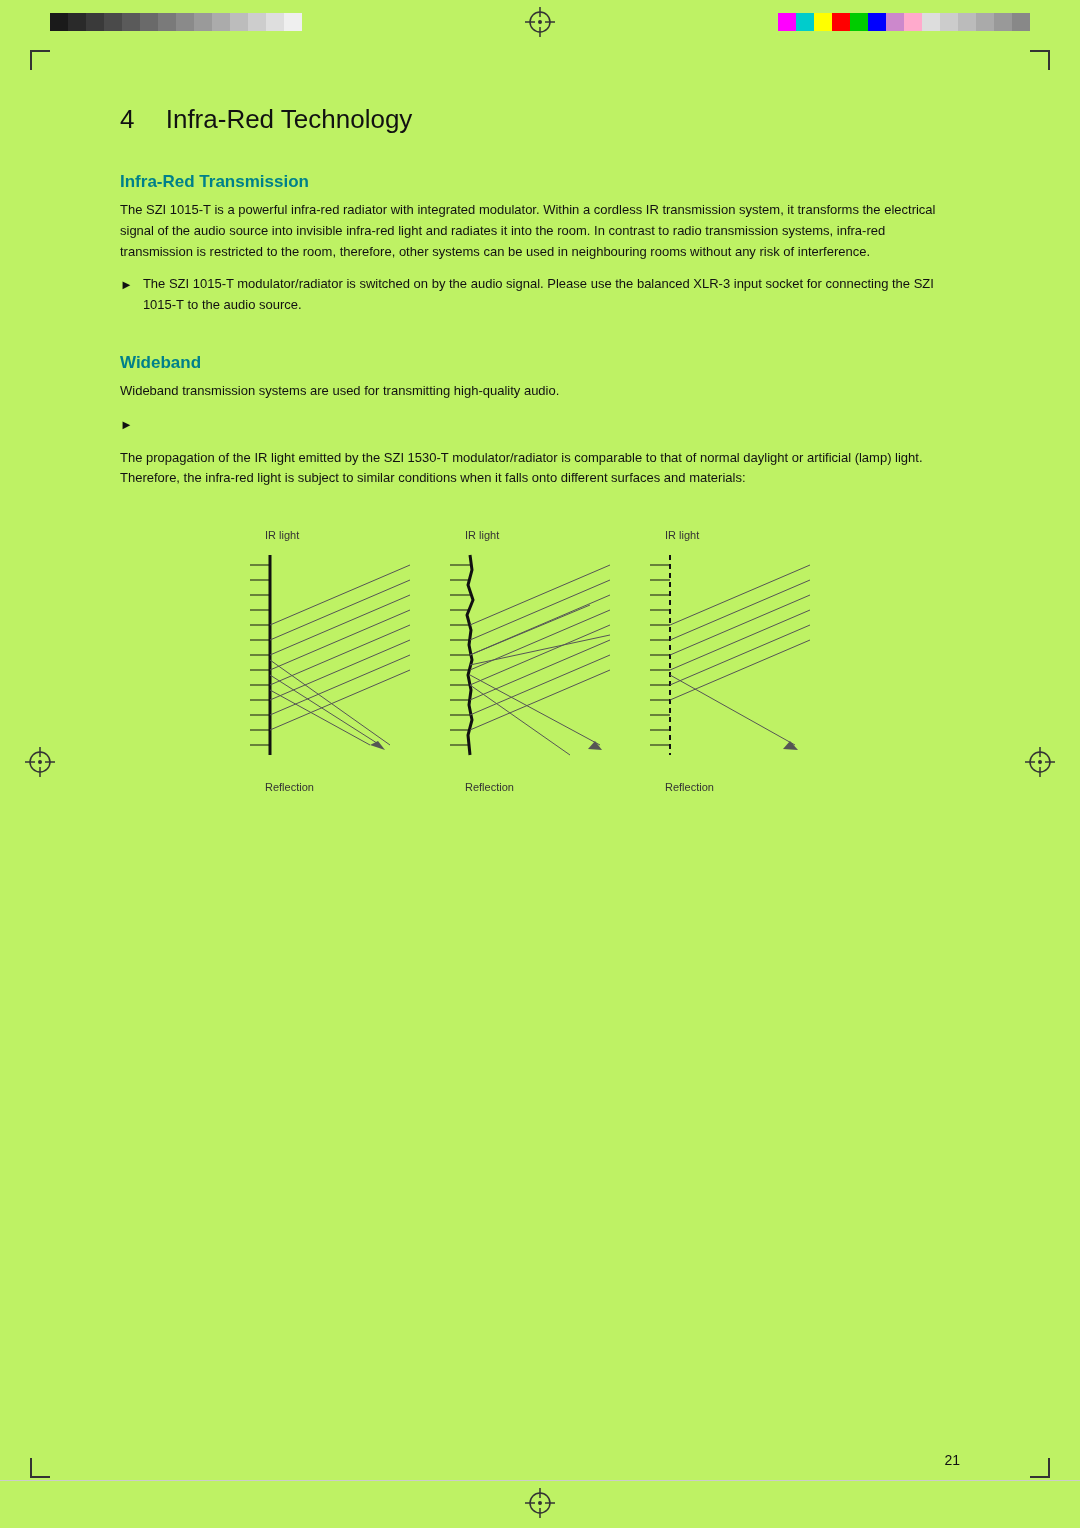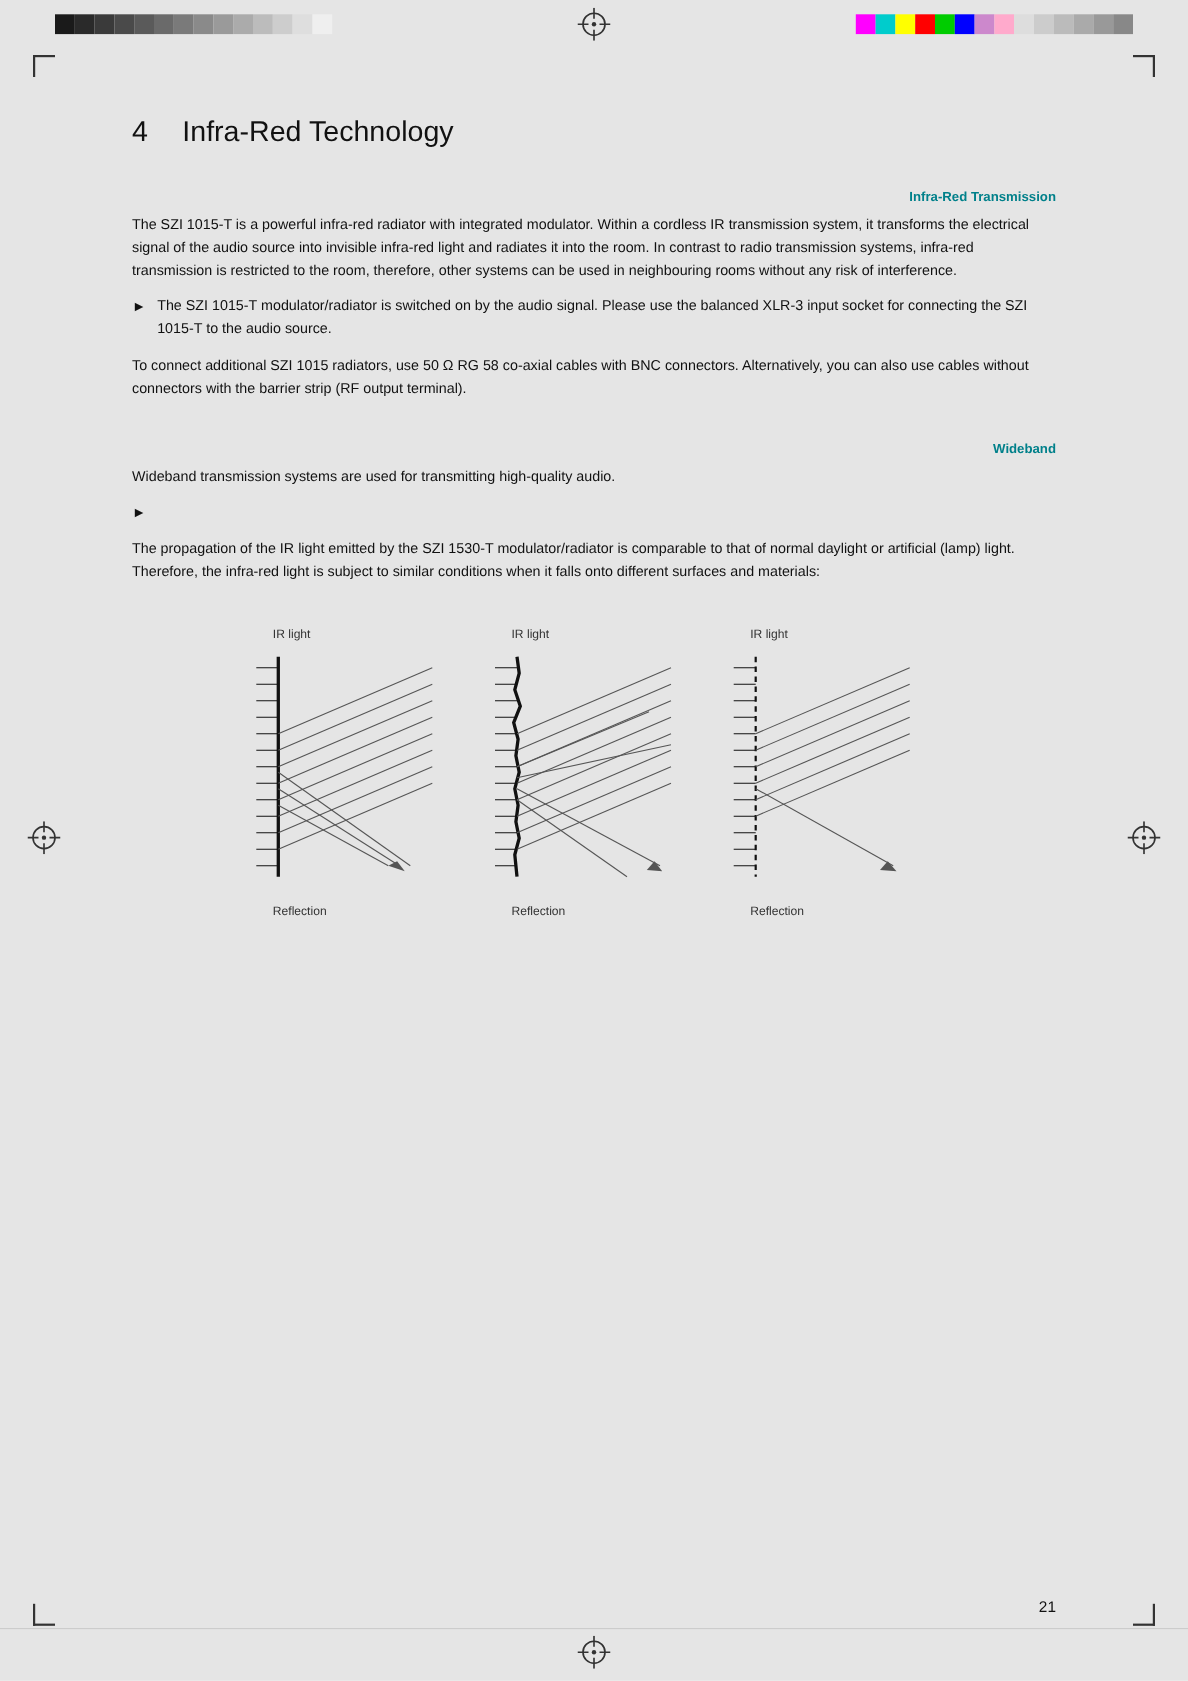--- a/index.html
+++ b/index.html
@@ -9,21 +9,21 @@
       font-family: 'Times New Roman', Times, serif;
       width: 1080px;
       min-height: 1528px;
       position: relative;
       overflow-x: hidden;
     }
 
     .page {
       width: 1080px;
       min-height: 1528px;
-      background: #e5e5e5;
+      background: #bef264;
       position: relative;
       padding: 0;
     }
 
     .color-block {
       width: 18px;
       height: 18px;
     }
 
     
@@ -84,27 +84,26 @@
       margin-bottom: 22px;
       color: #111;
     }
 
     .chapter-heading .chapter-num {
       margin-right: 24px;
     }
 
     
     .section-heading {
-      font-size: 12px;
+      font-size: 17px;
       font-weight: bold;
       color: #00808a;
       font-family: Arial, Helvetica, sans-serif;
       margin-bottom: 8px;
       margin-top: 37px;
-      text-align: right;
     }
 
     
     .body-text {
       font-size: 13px;
       line-height: 1.6;
       color: #111;
       margin-bottom: 12px;
       font-family: Arial, Helvetica, sans-serif;
     }
@@ -134,21 +133,21 @@
       right: 120px;
       font-size: 14px;
       color: #111;
       font-family: Arial, Helvetica, sans-serif;
     }
 
     
     .diagrams-container {
       display: flex;
       justify-content: center;
-      gap: 17px;
+      gap: 0px;
       margin-top: 40px;
       margin-bottom: 30px;
     }
 
     .diagram {
       width: 200px;
       display: flex;
       flex-direction: column;
       align-items: flex-start;
       position: relative;
@@ -305,21 +304,20 @@
 
     <div class="section-heading">Infra-Red Transmission</div>
 
     <p class="body-text">The SZI 1015-T is a powerful infra-red radiator with integrated modulator. Within a cordless IR transmission system, it transforms the electrical signal of the audio source into invisible infra-red light and radiates it into the room. In contrast to radio transmission systems, infra-red transmission is restricted to the room, therefore, other systems can be used in neighbouring rooms without any risk of interference.</p>
 
     <div class="bullet-item">
       <span class="bullet-arrow">►</span>
       <span>The SZI 1015-T modulator/radiator is switched on by the audio signal. Please use the balanced XLR-3 input socket for connecting the SZI 1015-T to the audio source.</span>
     </div>
 
-    <p class="body-text">To connect additional SZI 1015 radiators, use 50 Ω RG 58 co-axial cables with BNC connectors. Alternatively, you can also use cables without connectors with the barrier strip (RF output terminal).</p>
 
     <div class="section-heading">Wideband</div>
 
     <p class="body-text">Wideband transmission systems are used for transmitting high-quality audio.</p>
 
 
     <div class="bullet-item">
       <span class="bullet-arrow">►</span>
     </div>
 

